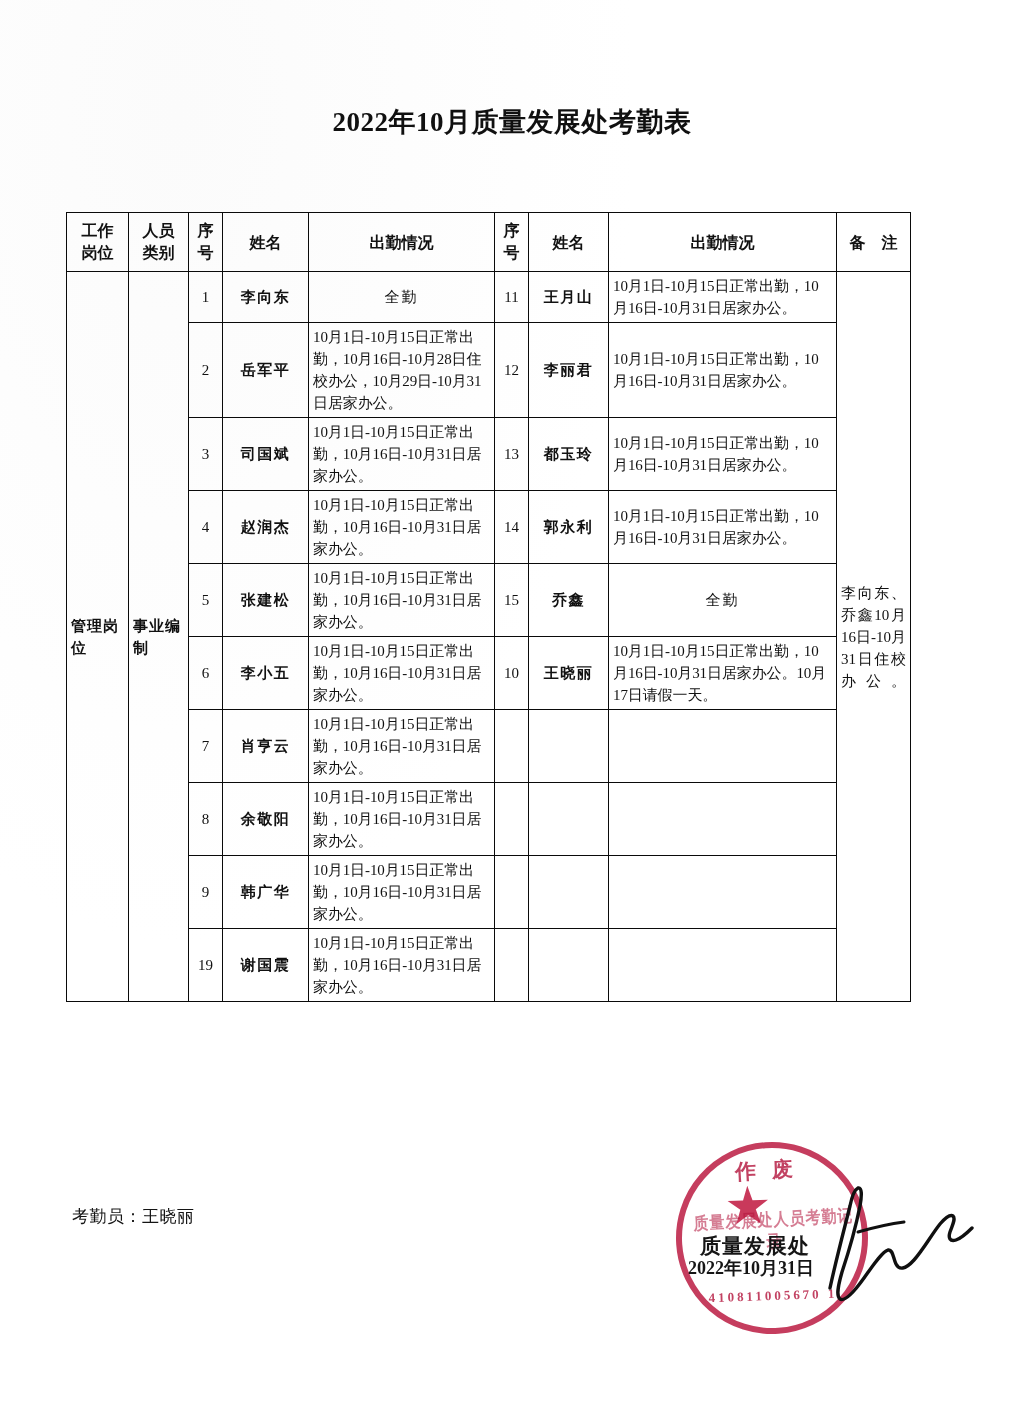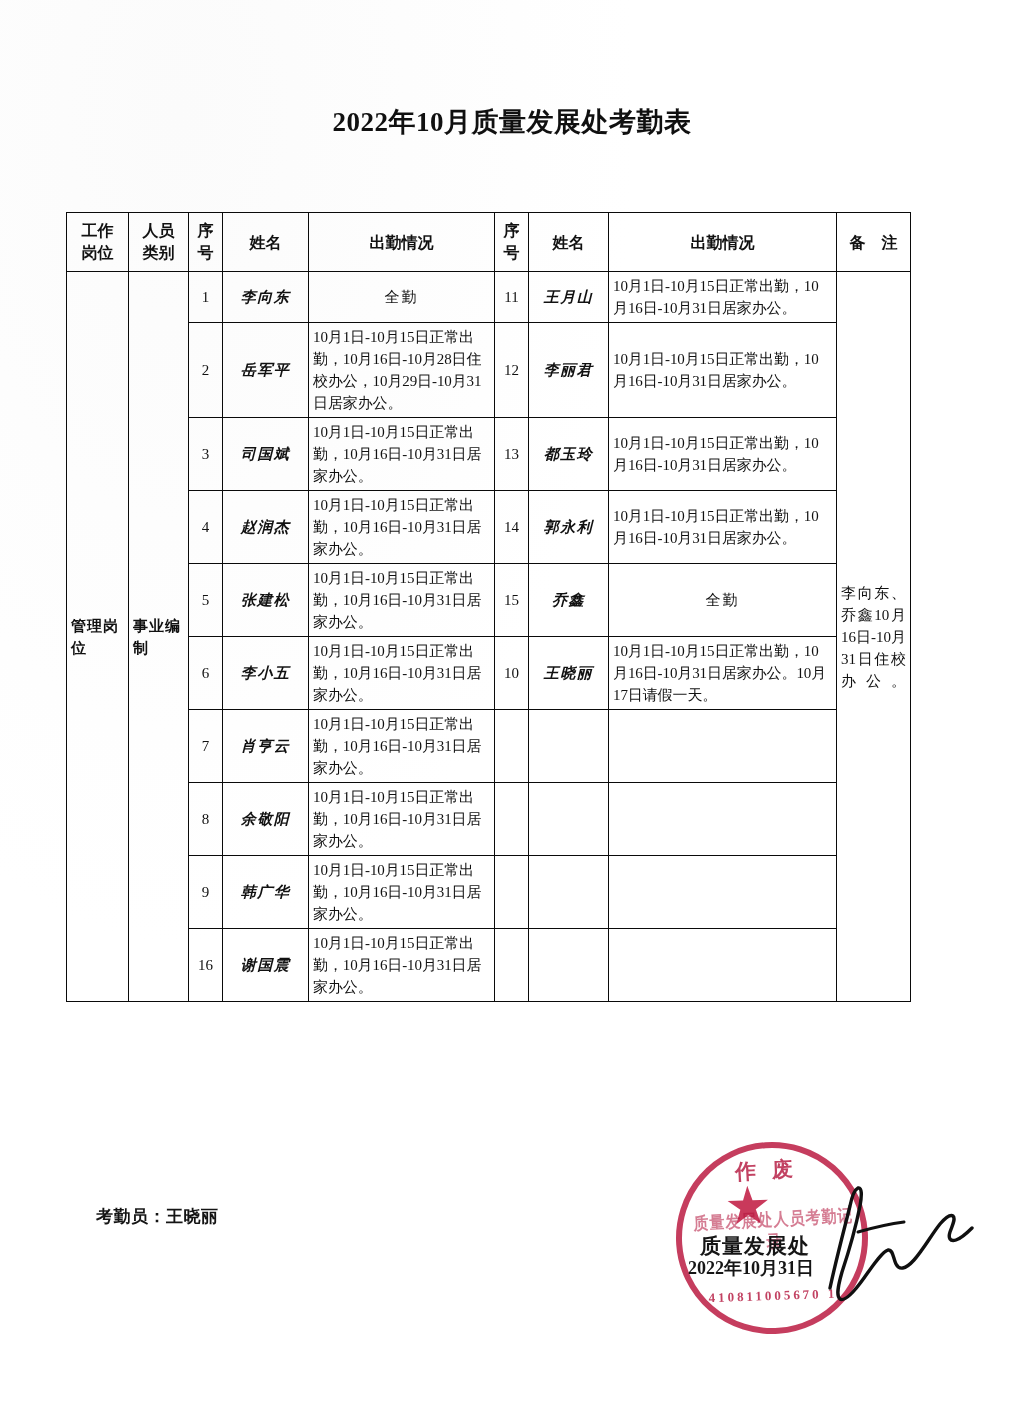--- a/index.html
+++ b/index.html
@@ -101,21 +101,20 @@
   .hdr-stack {
     display: block;
     line-height: 22px;
   }
   .name-cell {
     text-align: center;
     font-weight: bold;
     font-size: 16px;
     letter-spacing: 1.5px;
     white-space: nowrap;
-    font-style: italic;
   }
   .idx-cell {
     text-align: center;
     font-size: 15px;
   }
   .att-cell {
     text-align: left;
     font-size: 15px;
     line-height: 23px;
     letter-spacing: -0.1px;
@@ -138,24 +137,23 @@
     vertical-align: middle;
     padding: 4px 5px;
   }
 
   
   .footer-clerk {
     position: absolute;
     left: 72px;
     top: 1205px;
     font-size: 17px;
-    font-weight: bold;
+    font-weight: normal;
     letter-spacing: 0.5px;
     color: #141414;
-    margin-left: 24px;
   }
 
   
   .seal-wrap {
     position: absolute;
     left: 676px;
     top: 1142px;
     width: 200px;
     height: 200px;
     pointer-events: none;
@@ -370,21 +368,21 @@
         </tr>
         <tr>
           <td class="idx-cell">9</td>
           <td class="name-cell">韩广华</td>
           <td class="att-cell">10月1日-10月15日正常出勤，10月16日-10月31日居家办公。</td>
           <td class="idx-cell"></td>
           <td class="name-cell"></td>
           <td class="att-cell"></td>
         </tr>
         <tr>
-          <td class="idx-cell">16</td>
+          <td class="idx-cell">19</td>
           <td class="name-cell">谢国震</td>
           <td class="att-cell">10月1日-10月15日正常出勤，10月16日-10月31日居家办公。</td>
           <td class="idx-cell"></td>
           <td class="name-cell"></td>
           <td class="att-cell"></td>
         </tr>
       </tbody>
   </table>
 
   <div class="footer-clerk">考勤员：王晓丽</div>

